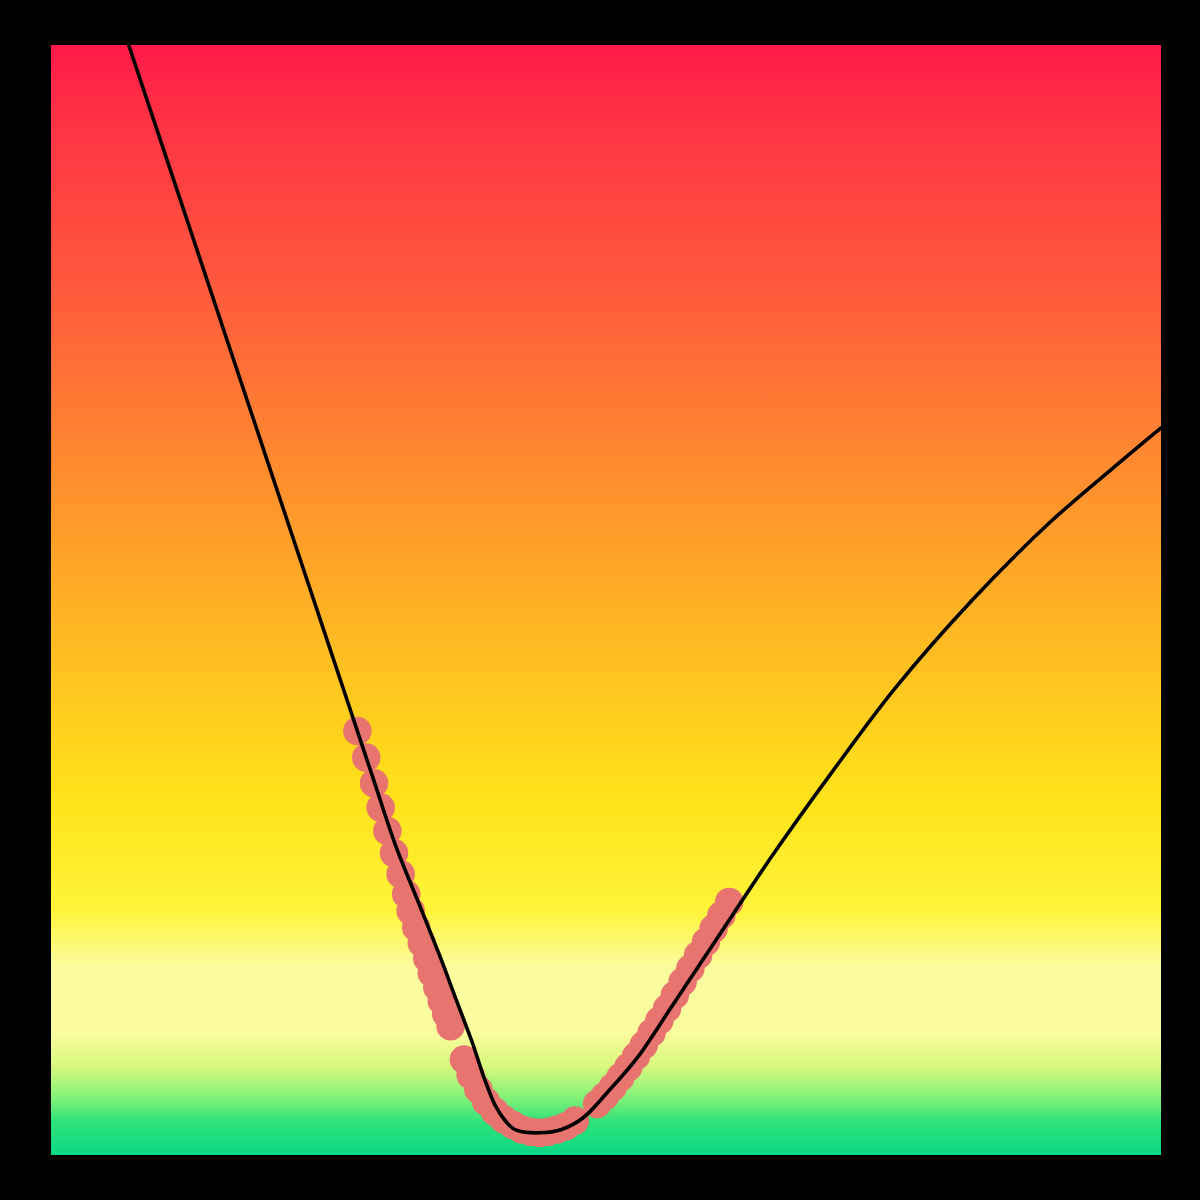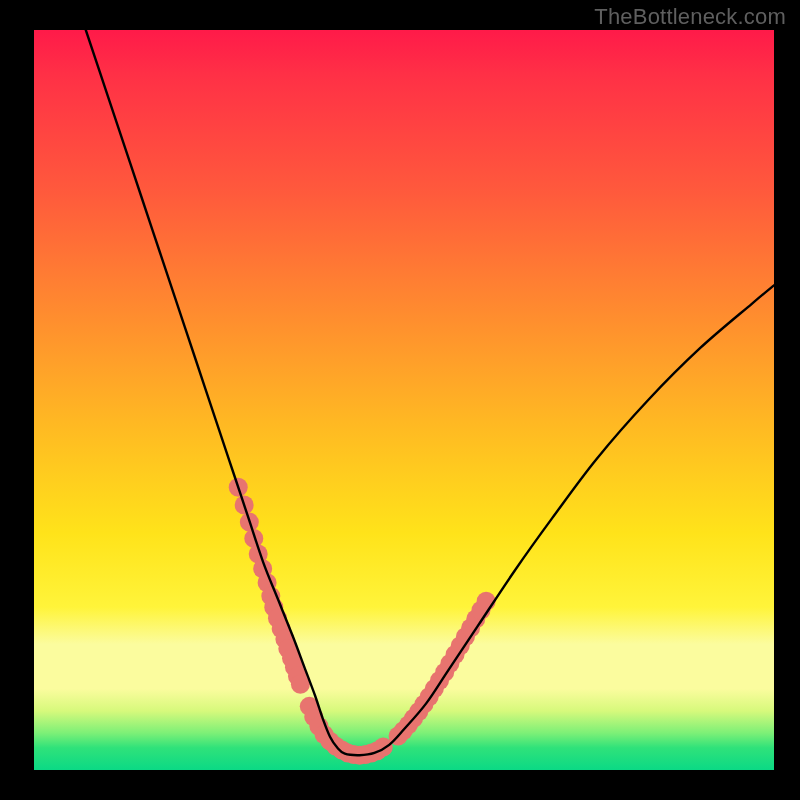--- a/index.html
+++ b/index.html
@@ -59,21 +59,20 @@
     position: absolute;
     inset: 0;
     width: 100%;
     height: 100%;
   }
 </style>
 </head>
 <body>
 
 <div class="frame">
-  <div class="watermark">TheBottleneck.com</div>
   <div class="plot-area">
     <div class="gradient"></div>
     <svg class="overlay" viewBox="0 0 740 740" preserveAspectRatio="none">
       <g id="dots-group">
           <circle cx="204.24" cy="457.32" r="9.5" fill="#e8746f"></circle>
           <circle cx="210.16" cy="475.08" r="9.5" fill="#e8746f"></circle>
           <circle cx="215.34" cy="492.10" r="9.5" fill="#e8746f"></circle>
           <circle cx="219.78" cy="508.38" r="9.5" fill="#e8746f"></circle>
           <circle cx="224.22" cy="523.92" r="9.5" fill="#e8746f"></circle>
           <circle cx="228.66" cy="538.72" r="9.5" fill="#e8746f"></circle>

